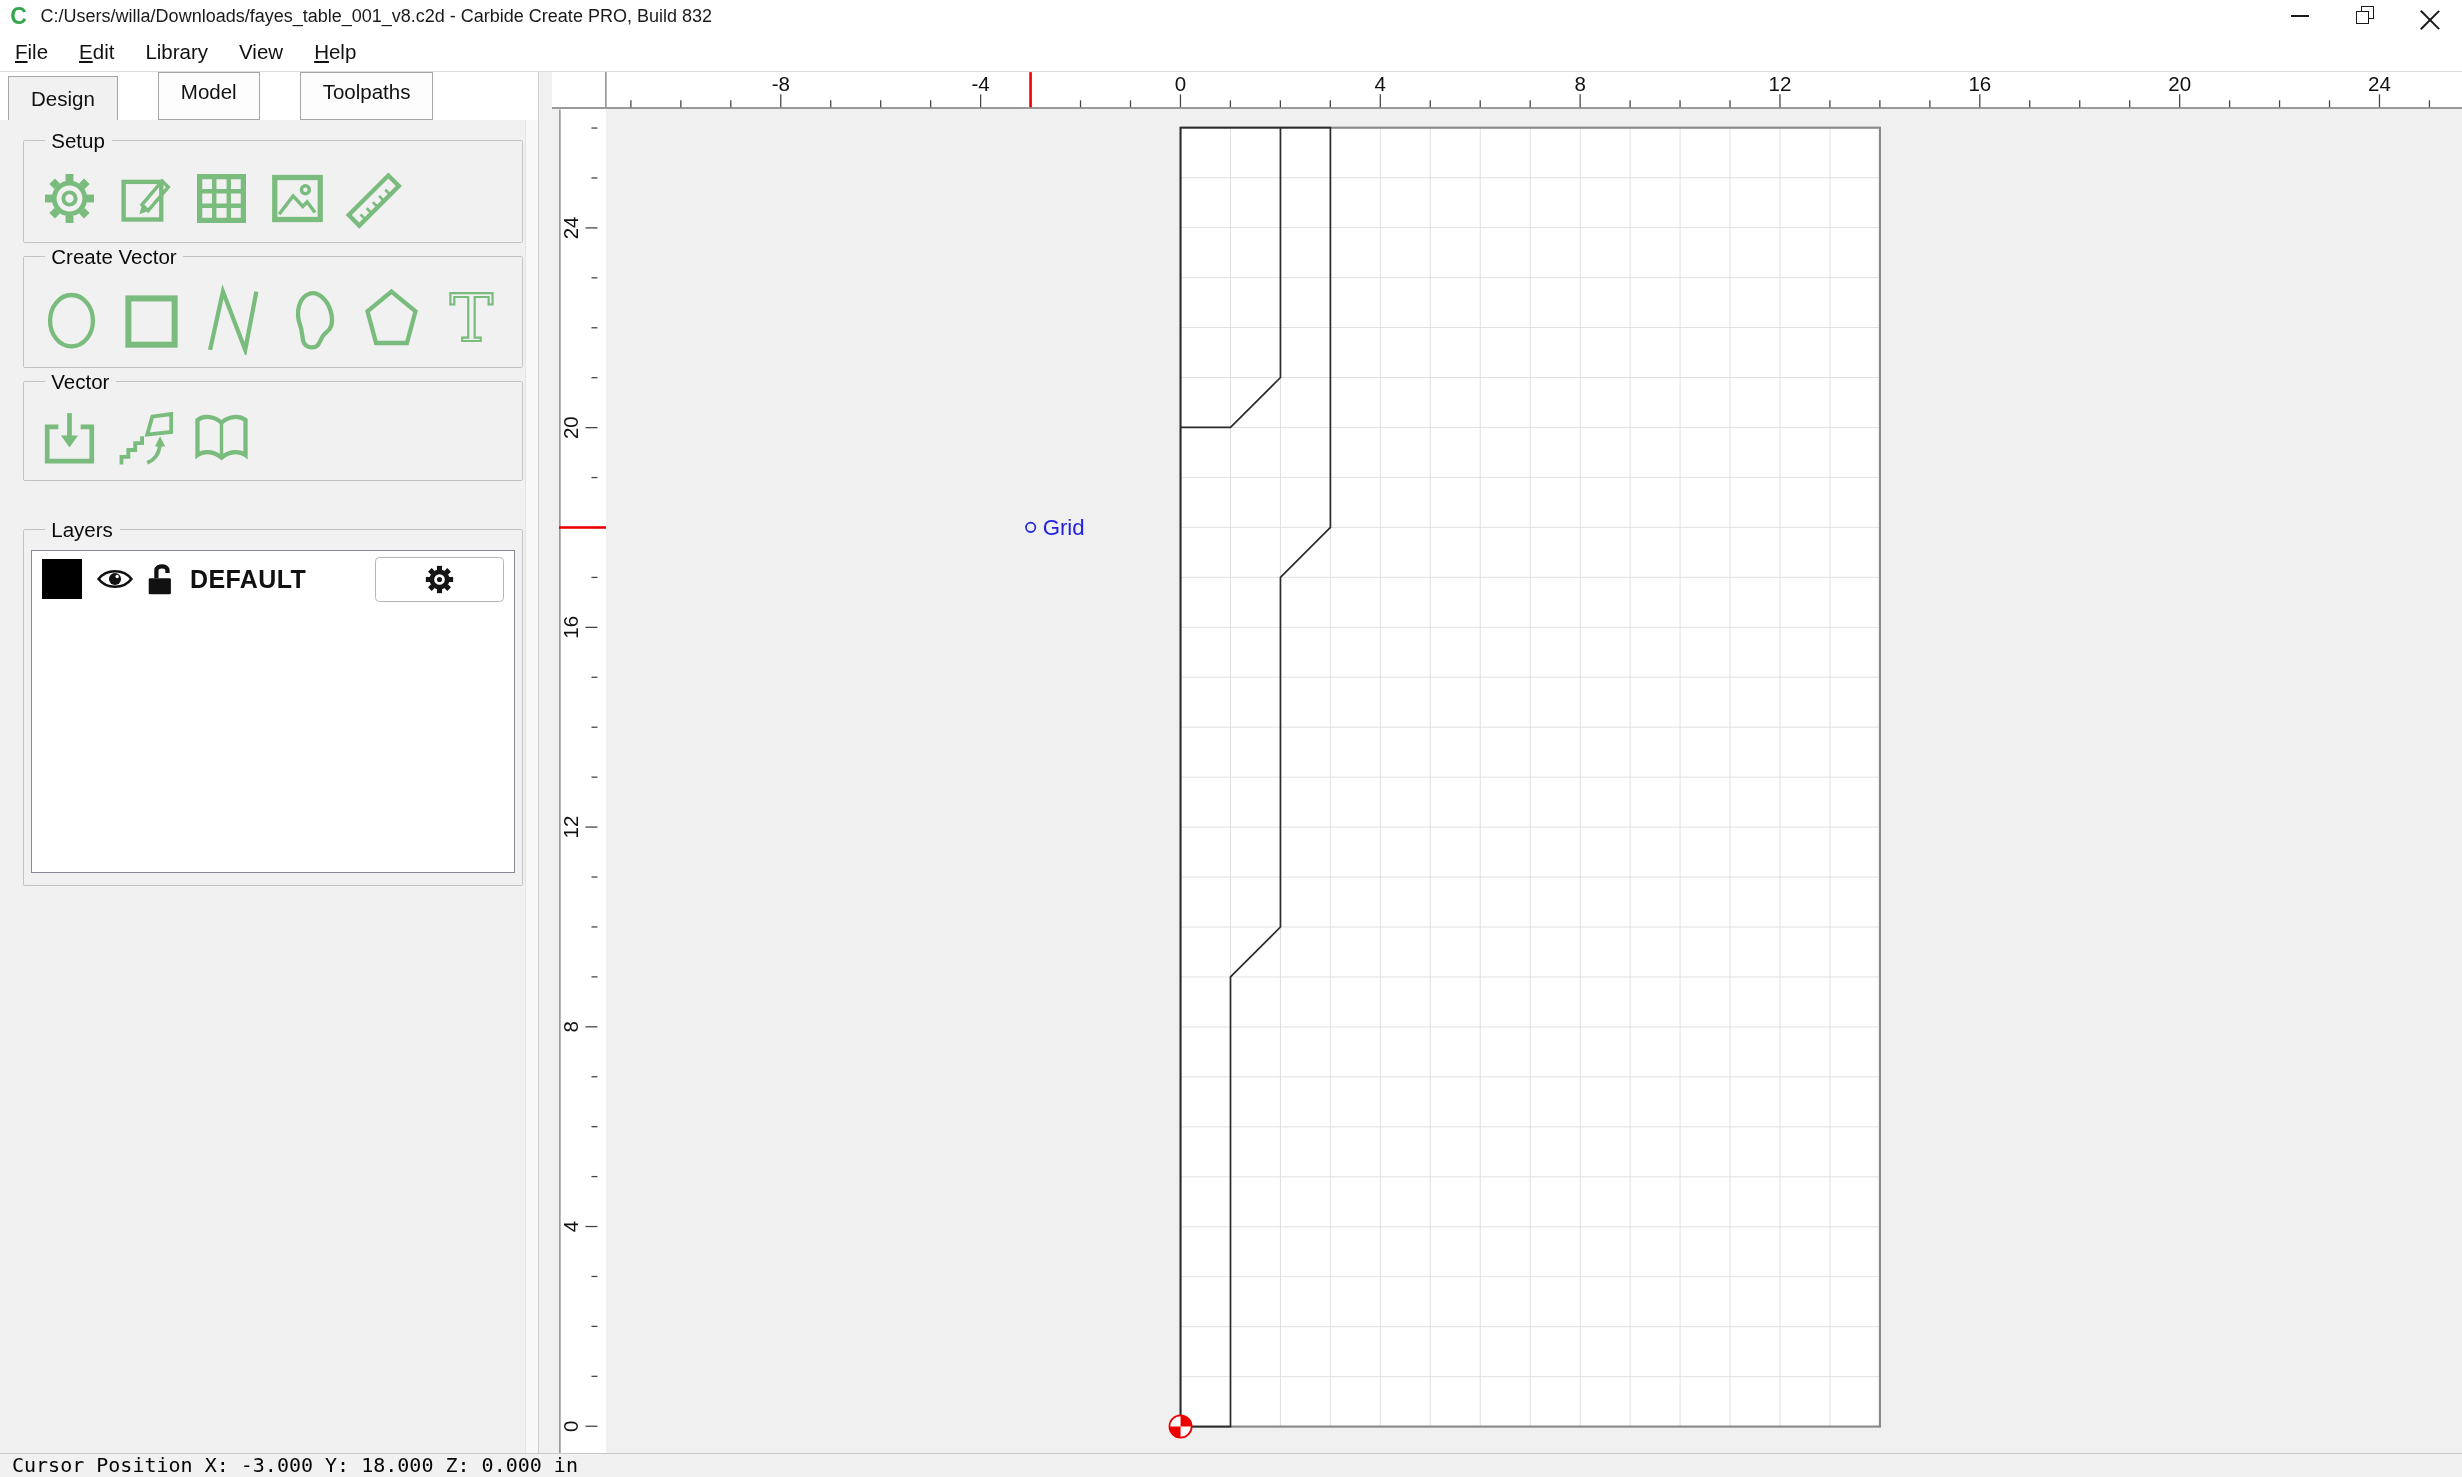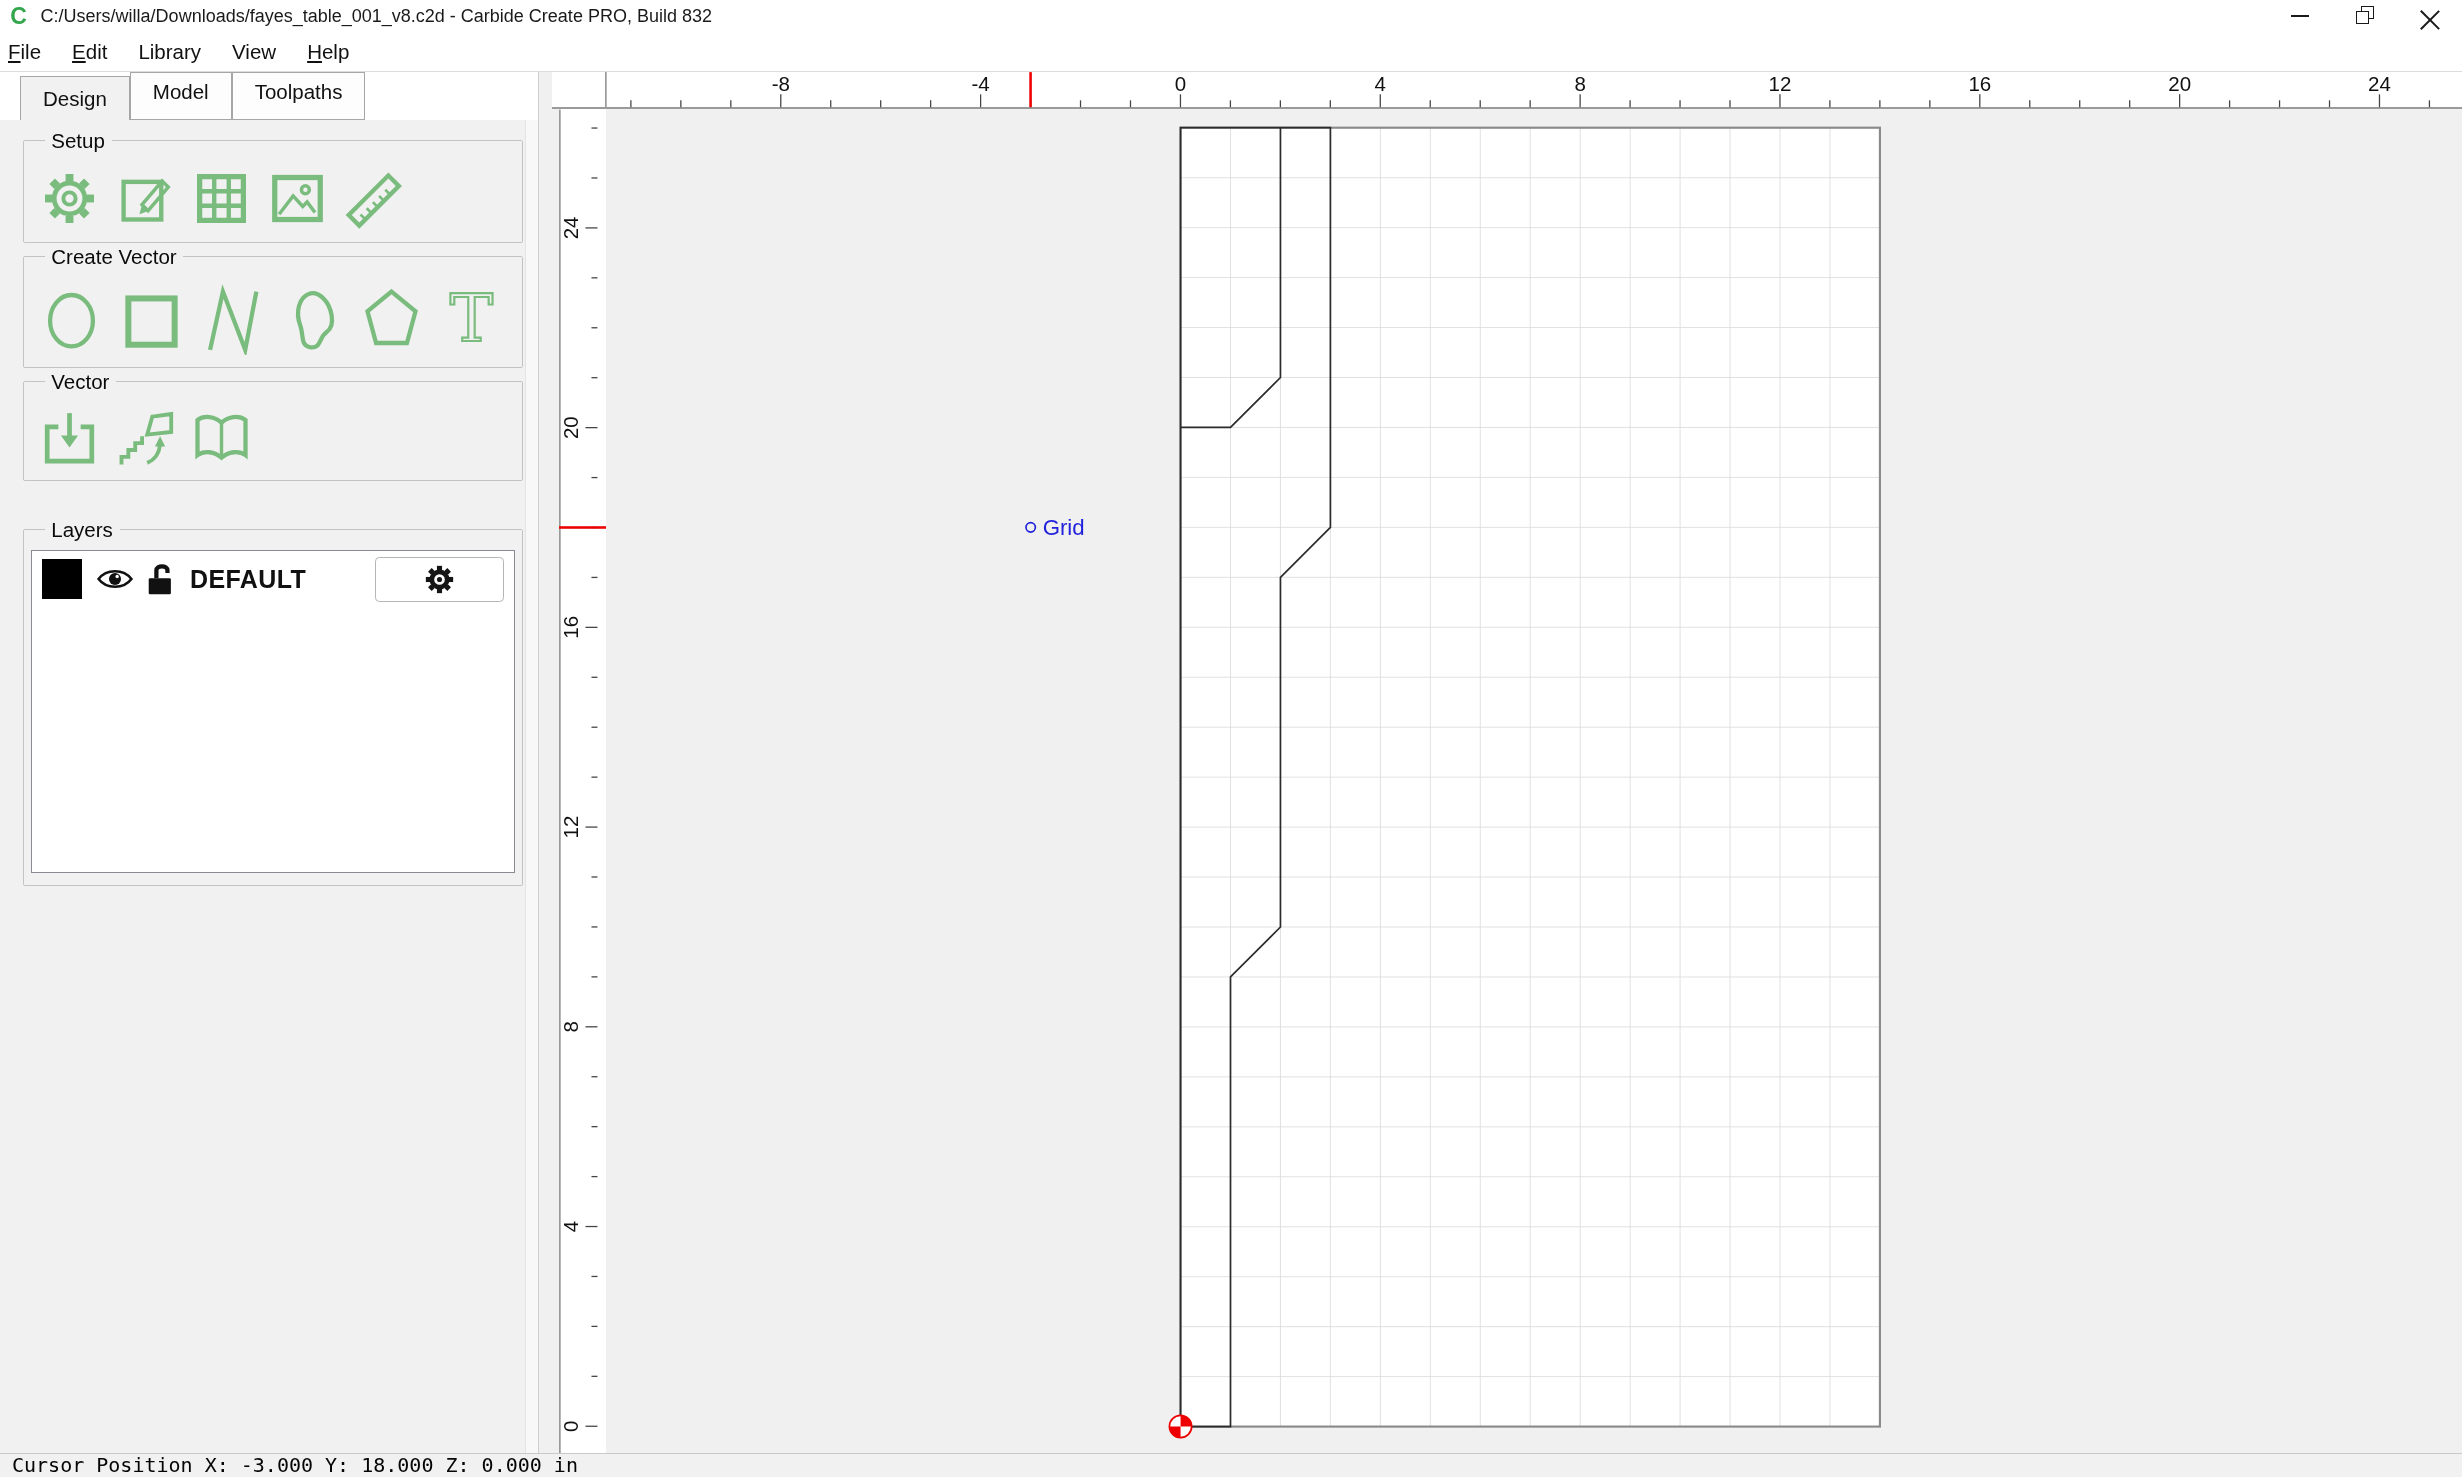--- a/index.html
+++ b/index.html
@@ -10,25 +10,25 @@
   .win-controls{margin-left:auto;display:flex;height:32.5px;}
   .win-btn{width:65px;height:32.5px;display:flex;align-items:center;justify-content:center;cursor:pointer;}
   .min-glyph{width:18px;border-top:2.1px solid #1a1a1a;}
   .restore-glyph{position:relative;width:13px;height:13px;}
   .restore-glyph .back{position:absolute;left:3.4px;top:-3.4px;width:10.3px;height:10.3px;border:1.7px solid #1a1a1a;}
   .restore-glyph .front{position:absolute;left:-1.7px;top:1.7px;width:10.3px;height:10.3px;border:1.7px solid #1a1a1a;background:#fff;}
   .close-glyph{position:relative;width:19px;height:19px;}
   .close-glyph::before,.close-glyph::after{content:"";position:absolute;left:8.5px;top:0;height:26px;width:1.9px;background:#1a1a1a;}
   .close-glyph::before{transform:rotate(45deg);}
   .close-glyph::after{transform:rotate(-45deg);}
-  .menubar{height:39px;background:#fff;border-bottom:0.9px solid #dcdcdc;display:flex;align-items:center;padding-left:8px;box-sizing:border-box;}
+  .menubar{height:39px;background:#fff;border-bottom:0.9px solid #dcdcdc;display:flex;align-items:center;padding-left:15px;box-sizing:border-box;}
   .menu-item{font-size:20.5px;margin-right:31px;cursor:pointer;}
   .content{position:absolute;left:0;top:72px;right:0;bottom:24px;}
   .left-panel{position:absolute;left:0;top:0;bottom:0;width:539px;background:#f1f1f1;border-right:0.9px solid #cfcfcf;box-sizing:border-box;z-index:3;}
-  .tabstrip{height:48px;background:#fff;display:flex;align-items:flex-end;padding-left:20px;position:relative;}
+  .tabstrip{height:48px;background:#fff;display:flex;align-items:flex-end;padding-left:8px;position:relative;gap:40px;}
   .tab{font-size:20.5px;border:0.9px solid #a6a6a6;background:#fdfdfd;padding:0 22px;height:48px;line-height:38px;cursor:pointer;box-sizing:border-box;}
   .tab.active{background:#f1f1f1;height:44px;line-height:43px;border-bottom:none;position:relative;z-index:2;}
   .groupbox{position:relative;margin:13px 15.4px 0 23px;border:0.9px solid #c3c3c3;border-radius:1.7px;padding:26px 10.3px 12px 13.7px;}
   .groupbox.first{margin-top:19.7px;}
   .groupbox-title{position:absolute;top:-12px;left:20.5px;background:#f1f1f1;padding:0 6.8px;font-size:20.5px;color:#0a0a0a;}
   .tool-row{display:flex;gap:13px;align-items:flex-end;}
   .tool{display:block;cursor:pointer;}
   .tool svg{display:block;}
   .layers-box{padding:20.5px 6.8px 12px 6.8px;margin-top:48px;}
   .layer-list{background:#fff;border:1.7px solid #8a8a96;height:323px;box-sizing:border-box;padding:4.3px 5.1px;text-align:right;}

